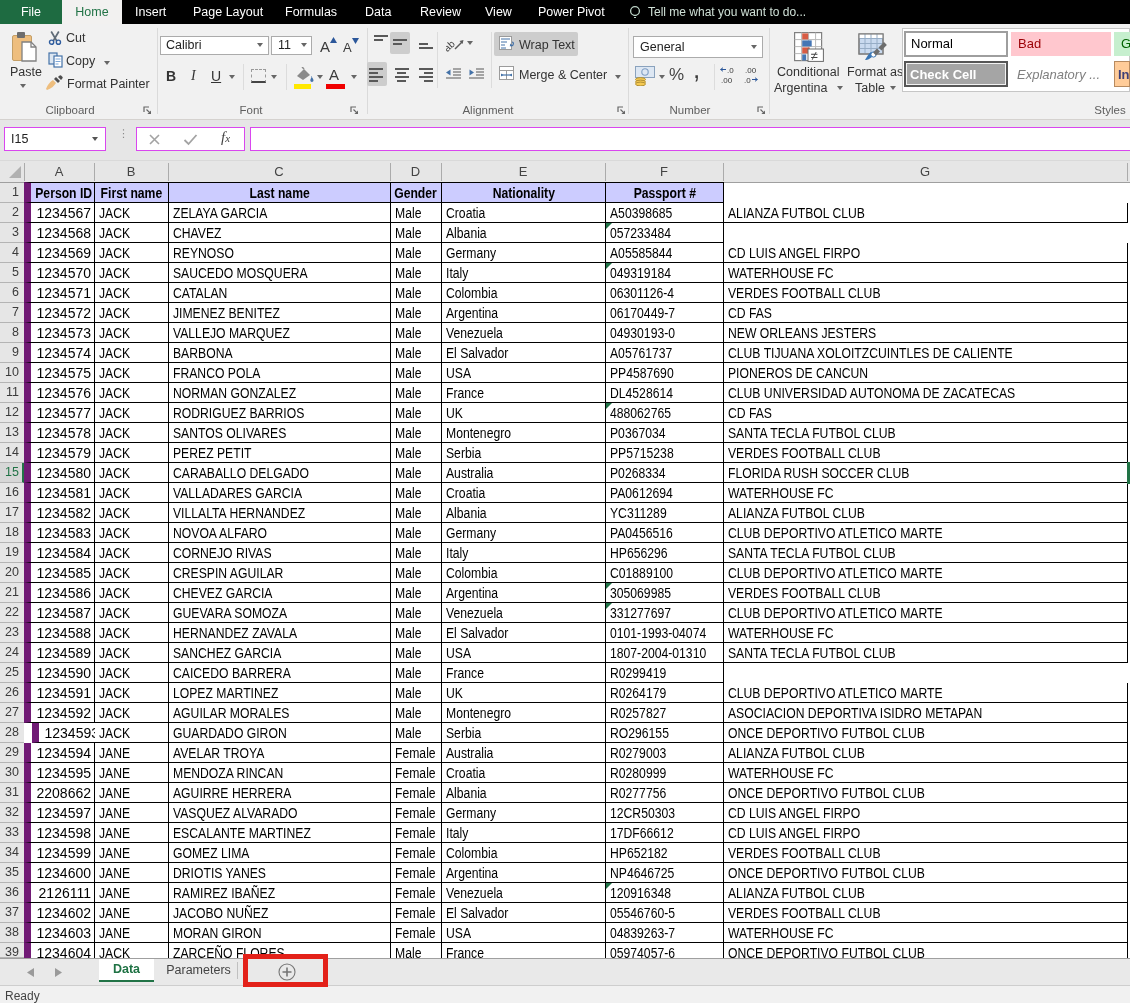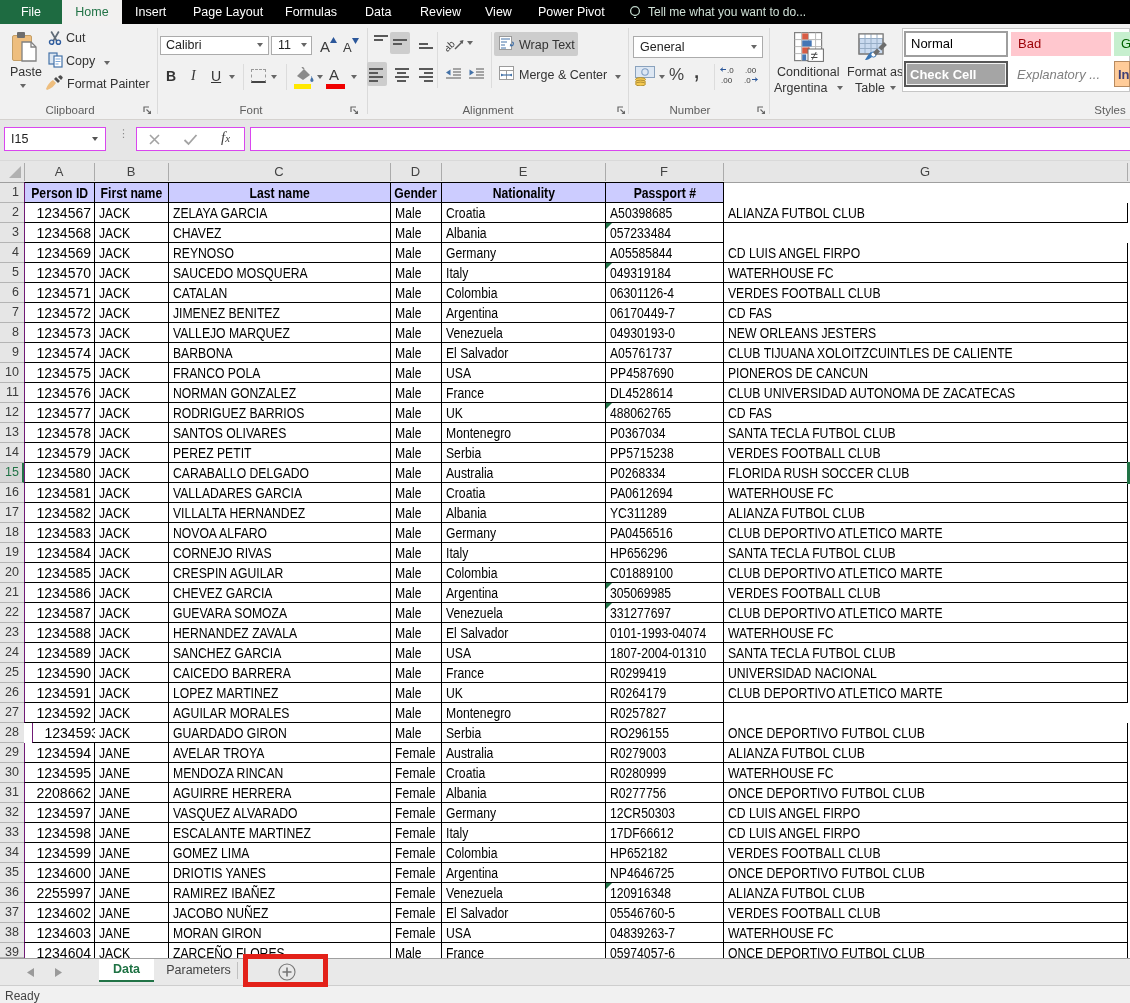--- a/index.html
+++ b/index.html
@@ -44,21 +44,21 @@
      box-sizing:border-box;font-size:12.5px;color:#3b3b3b;
      text-align:right;padding-right:5px;line-height:19px}
   .rh.sel{background:#d7d7d7;color:#217346;border-right:2px solid #217346;padding-right:3px}
   .row{position:absolute;left:24px;width:1104px;height:20px;box-sizing:border-box}
   .c{position:absolute;top:0;height:20px;border-right:1px solid #000;border-bottom:1px solid #000;
      box-sizing:border-box;font-size:14px;color:#000;line-height:20px;white-space:nowrap;
      overflow:hidden;padding-left:4px;background:#fff}
   .c.num{text-align:right;padding-right:3px;padding-left:0}
   .r1 .c{background:#ccccff;font-weight:bold;text-align:center;padding:0;
      border-top:1px solid #000;height:21px}
-  .row .c:first-child{border-left:1px solid #701a75}
+  .row .c:first-child{border-left:7px solid #701a75}
   .t{display:inline-block;transform:scaleX(.87);transform-origin:0 50%}
   .r1 .t{transform-origin:50% 50%}
   .tri{position:absolute;left:0;top:0;width:0;height:0;
      border-top:6px solid #1e7145;border-right:6px solid transparent}
   
   #sheetbar{position:absolute;left:0;top:958px;width:1130px;height:27px;background:#e9e9e9;
      border-top:1px solid #9f9f9f;box-sizing:border-box;font-size:12.5px}
   #statusbar{position:absolute;left:0;top:985px;width:1130px;height:18px;background:#f1f1f1;
      border-top:1px solid #cecece;box-sizing:border-box;color:#444;font-size:12px}
   #redrect{position:absolute;left:243px;top:954px;width:85px;height:33px;
@@ -596,38 +596,38 @@
       <div class="c" style="left:582px;width:118px"><span class="t">1807-2004-01310</span></div>
       <div class="c" style="left:700px;width:404px"><span class="t">SANTA TECLA FUTBOL CLUB</span></div>
     </div>
 <div class="row" style="top:663px">
       <div class="c num" style="left:0px;width:71px">1234590</div>
       <div class="c" style="left:71px;width:74px"><span class="t">JACK</span></div>
       <div class="c" style="left:145px;width:222px"><span class="t">CAICEDO BARRERA</span></div>
       <div class="c" style="left:367px;width:51px"><span class="t">Male</span></div>
       <div class="c" style="left:418px;width:164px"><span class="t">France</span></div>
       <div class="c" style="left:582px;width:118px"><span class="t">R0299419</span></div>
-      <div class="c" style="left:700px;width:404px"><span class="t">UNIVERSIDAD NACIONAL</span></div>
     </div>
 <div class="row" style="top:683px">
       <div class="c num" style="left:0px;width:71px">1234591</div>
       <div class="c" style="left:71px;width:74px"><span class="t">JACK</span></div>
       <div class="c" style="left:145px;width:222px"><span class="t">LOPEZ MARTINEZ</span></div>
       <div class="c" style="left:367px;width:51px"><span class="t">Male</span></div>
       <div class="c" style="left:418px;width:164px"><span class="t">UK</span></div>
       <div class="c" style="left:582px;width:118px"><span class="t">R0264179</span></div>
       <div class="c" style="left:700px;width:404px"><span class="t">CLUB DEPORTIVO ATLETICO MARTE</span></div>
     </div>
 <div class="row" style="top:703px">
       <div class="c num" style="left:0px;width:71px">1234592</div>
       <div class="c" style="left:71px;width:74px"><span class="t">JACK</span></div>
       <div class="c" style="left:145px;width:222px"><span class="t">AGUILAR MORALES</span></div>
       <div class="c" style="left:367px;width:51px"><span class="t">Male</span></div>
       <div class="c" style="left:418px;width:164px"><span class="t">Montenegro</span></div>
       <div class="c" style="left:582px;width:118px"><span class="t">R0257827</span></div>
+      <div class="c" style="left:700px;width:404px"><span class="t">ASOCIACION DEPORTIVA ISIDRO METAPAN</span></div>
     </div>
 <div class="row" style="top:723px">
       <div class="c num" style="left:8px;width:71px">1234593</div>
       <div class="c" style="left:71px;width:74px"><span class="t">JACK</span></div>
       <div class="c" style="left:145px;width:222px"><span class="t">GUARDADO GIRON</span></div>
       <div class="c" style="left:367px;width:51px"><span class="t">Male</span></div>
       <div class="c" style="left:418px;width:164px"><span class="t">Serbia</span></div>
       <div class="c" style="left:582px;width:118px"><span class="t">RO296155</span></div>
       <div class="c" style="left:700px;width:404px"><span class="t">ONCE DEPORTIVO FUTBOL CLUB</span></div>
     </div>
@@ -688,21 +688,21 @@
 <div class="row" style="top:863px">
       <div class="c num" style="left:0px;width:71px">1234600</div>
       <div class="c" style="left:71px;width:74px"><span class="t">JANE</span></div>
       <div class="c" style="left:145px;width:222px"><span class="t">DRIOTIS YANES</span></div>
       <div class="c" style="left:367px;width:51px"><span class="t">Female</span></div>
       <div class="c" style="left:418px;width:164px"><span class="t">Argentina</span></div>
       <div class="c" style="left:582px;width:118px"><span class="t">NP4646725</span></div>
       <div class="c" style="left:700px;width:404px"><span class="t">ONCE DEPORTIVO FUTBOL CLUB</span></div>
     </div>
 <div class="row" style="top:883px">
-      <div class="c num" style="left:0px;width:71px">2255997</div>
+      <div class="c num" style="left:0px;width:71px">2126111</div>
       <div class="c" style="left:71px;width:74px"><span class="t">JANE</span></div>
       <div class="c" style="left:145px;width:222px"><span class="t">RAMIREZ IBAÑEZ</span></div>
       <div class="c" style="left:367px;width:51px"><span class="t">Female</span></div>
       <div class="c" style="left:418px;width:164px"><span class="t">Venezuela</span></div>
       <div class="c" style="left:582px;width:118px"><i class="tri"></i><span class="t">120916348</span></div>
       <div class="c" style="left:700px;width:404px"><span class="t">ALIANZA FUTBOL CLUB</span></div>
     </div>
 <div class="row" style="top:903px">
       <div class="c num" style="left:0px;width:71px">1234602</div>
       <div class="c" style="left:71px;width:74px"><span class="t">JANE</span></div>

